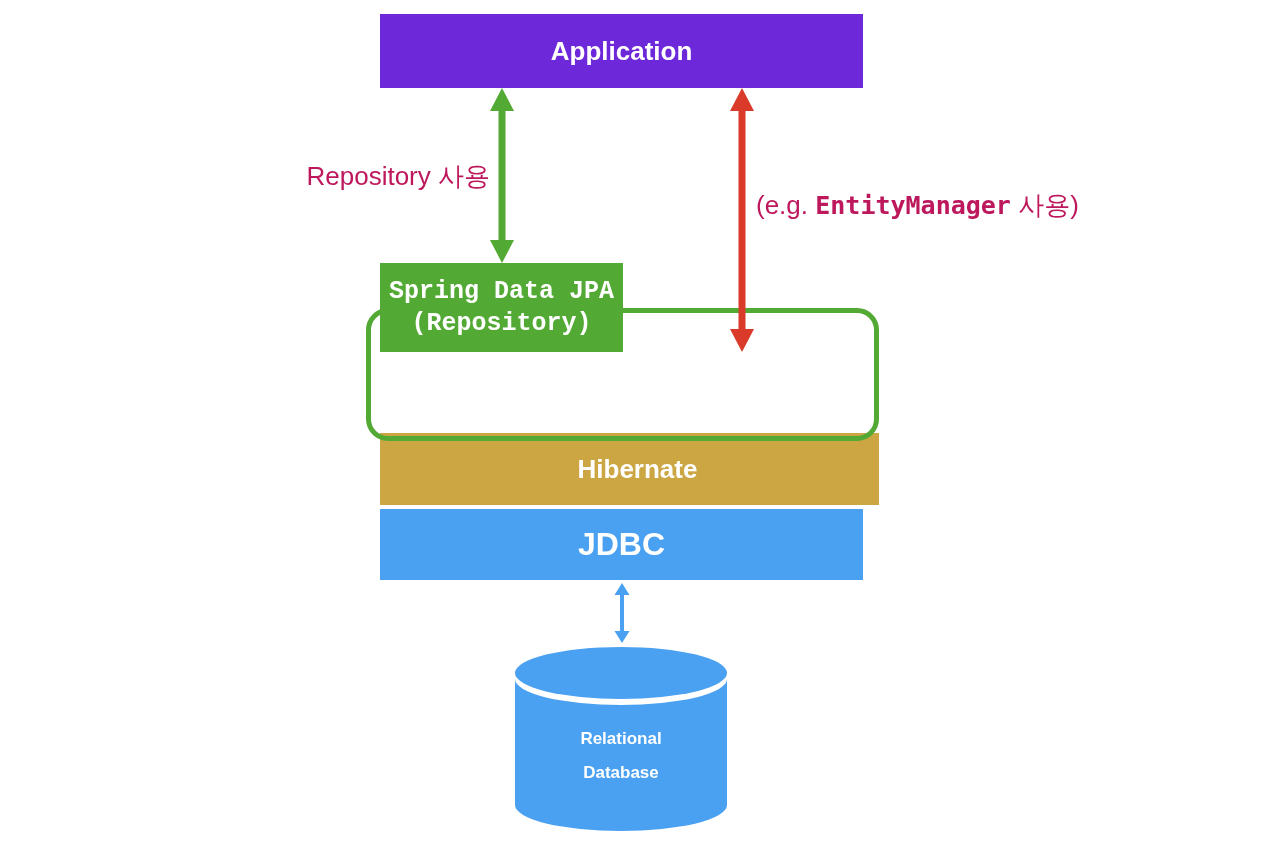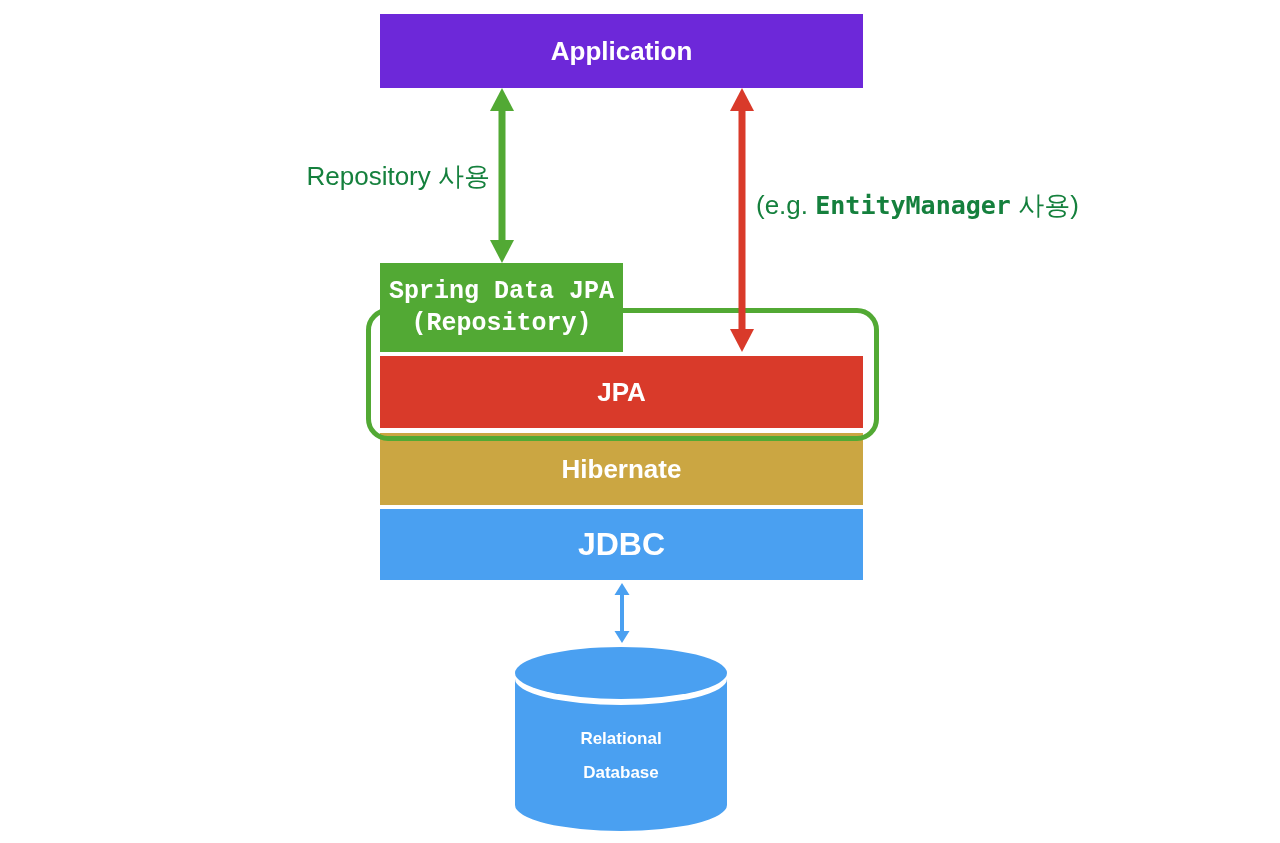--- a/index.html
+++ b/index.html
@@ -41,20 +41,21 @@
   }
   #jpa-box {
     left: 380px; top: 356px; width: 483px; height: 72px;
     background: #d93a2a;
     font-size: 26px;
   }
   #hibernate-box {
     left: 380px; top: 433px; width: 483px; height: 72px;
     background: #cba642;
     font-size: 26px;
+    padding-left: 16px;
   }
   #jdbc-box {
     left: 380px; top: 509px; width: 483px; height: 71px;
     background: #4aa0f1;
     font-size: 32px;
   }
   #jpa-group-outline {
     position: absolute;
     left: 366px; top: 308px; width: 513px; height: 133px;
     border: 5px solid #52a934;
@@ -65,21 +66,21 @@
   }
   .arrow {
     position: absolute;
     z-index: 4;
   }
   #arrow-green { left: 489px; top: 88px; }
   #arrow-red   { left: 729px; top: 88px; }
   #arrow-blue  { left: 613px; top: 583px; }
   .diagram-label {
     position: absolute;
-    color: #15803d;
+    color: #be185d;
     font-size: 26px;
     z-index: 5;
   }
   #label-repo {
     left: 170px; top: 159px; width: 320px;
     text-align: right;
   }
   #label-raw {
     left: 756px; top: 186px;
     line-height: 38px;
@@ -133,23 +134,20 @@
     <div><span>(e.g. </span><span class="mono">EntityManager</span><span> 사용)</span></div>
   </div>
 
   <div id="jpa-group-outline"></div>
 
   <div class="box" id="sdj-box">
     <div>Spring Data JPA</div>
     <div>(Repository)</div>
   </div>
 
-  <div class="box" id="jpa-box">
-    <span>JPA</span>
-  </div>
 
   <div class="box" id="hibernate-box">
     <span>Hibernate</span>
   </div>
 
   <div class="box" id="jdbc-box">
     <span>JDBC</span>
   </div>
 
   <svg class="arrow" id="arrow-blue" width="18" height="60" viewBox="0 0 18 60">

